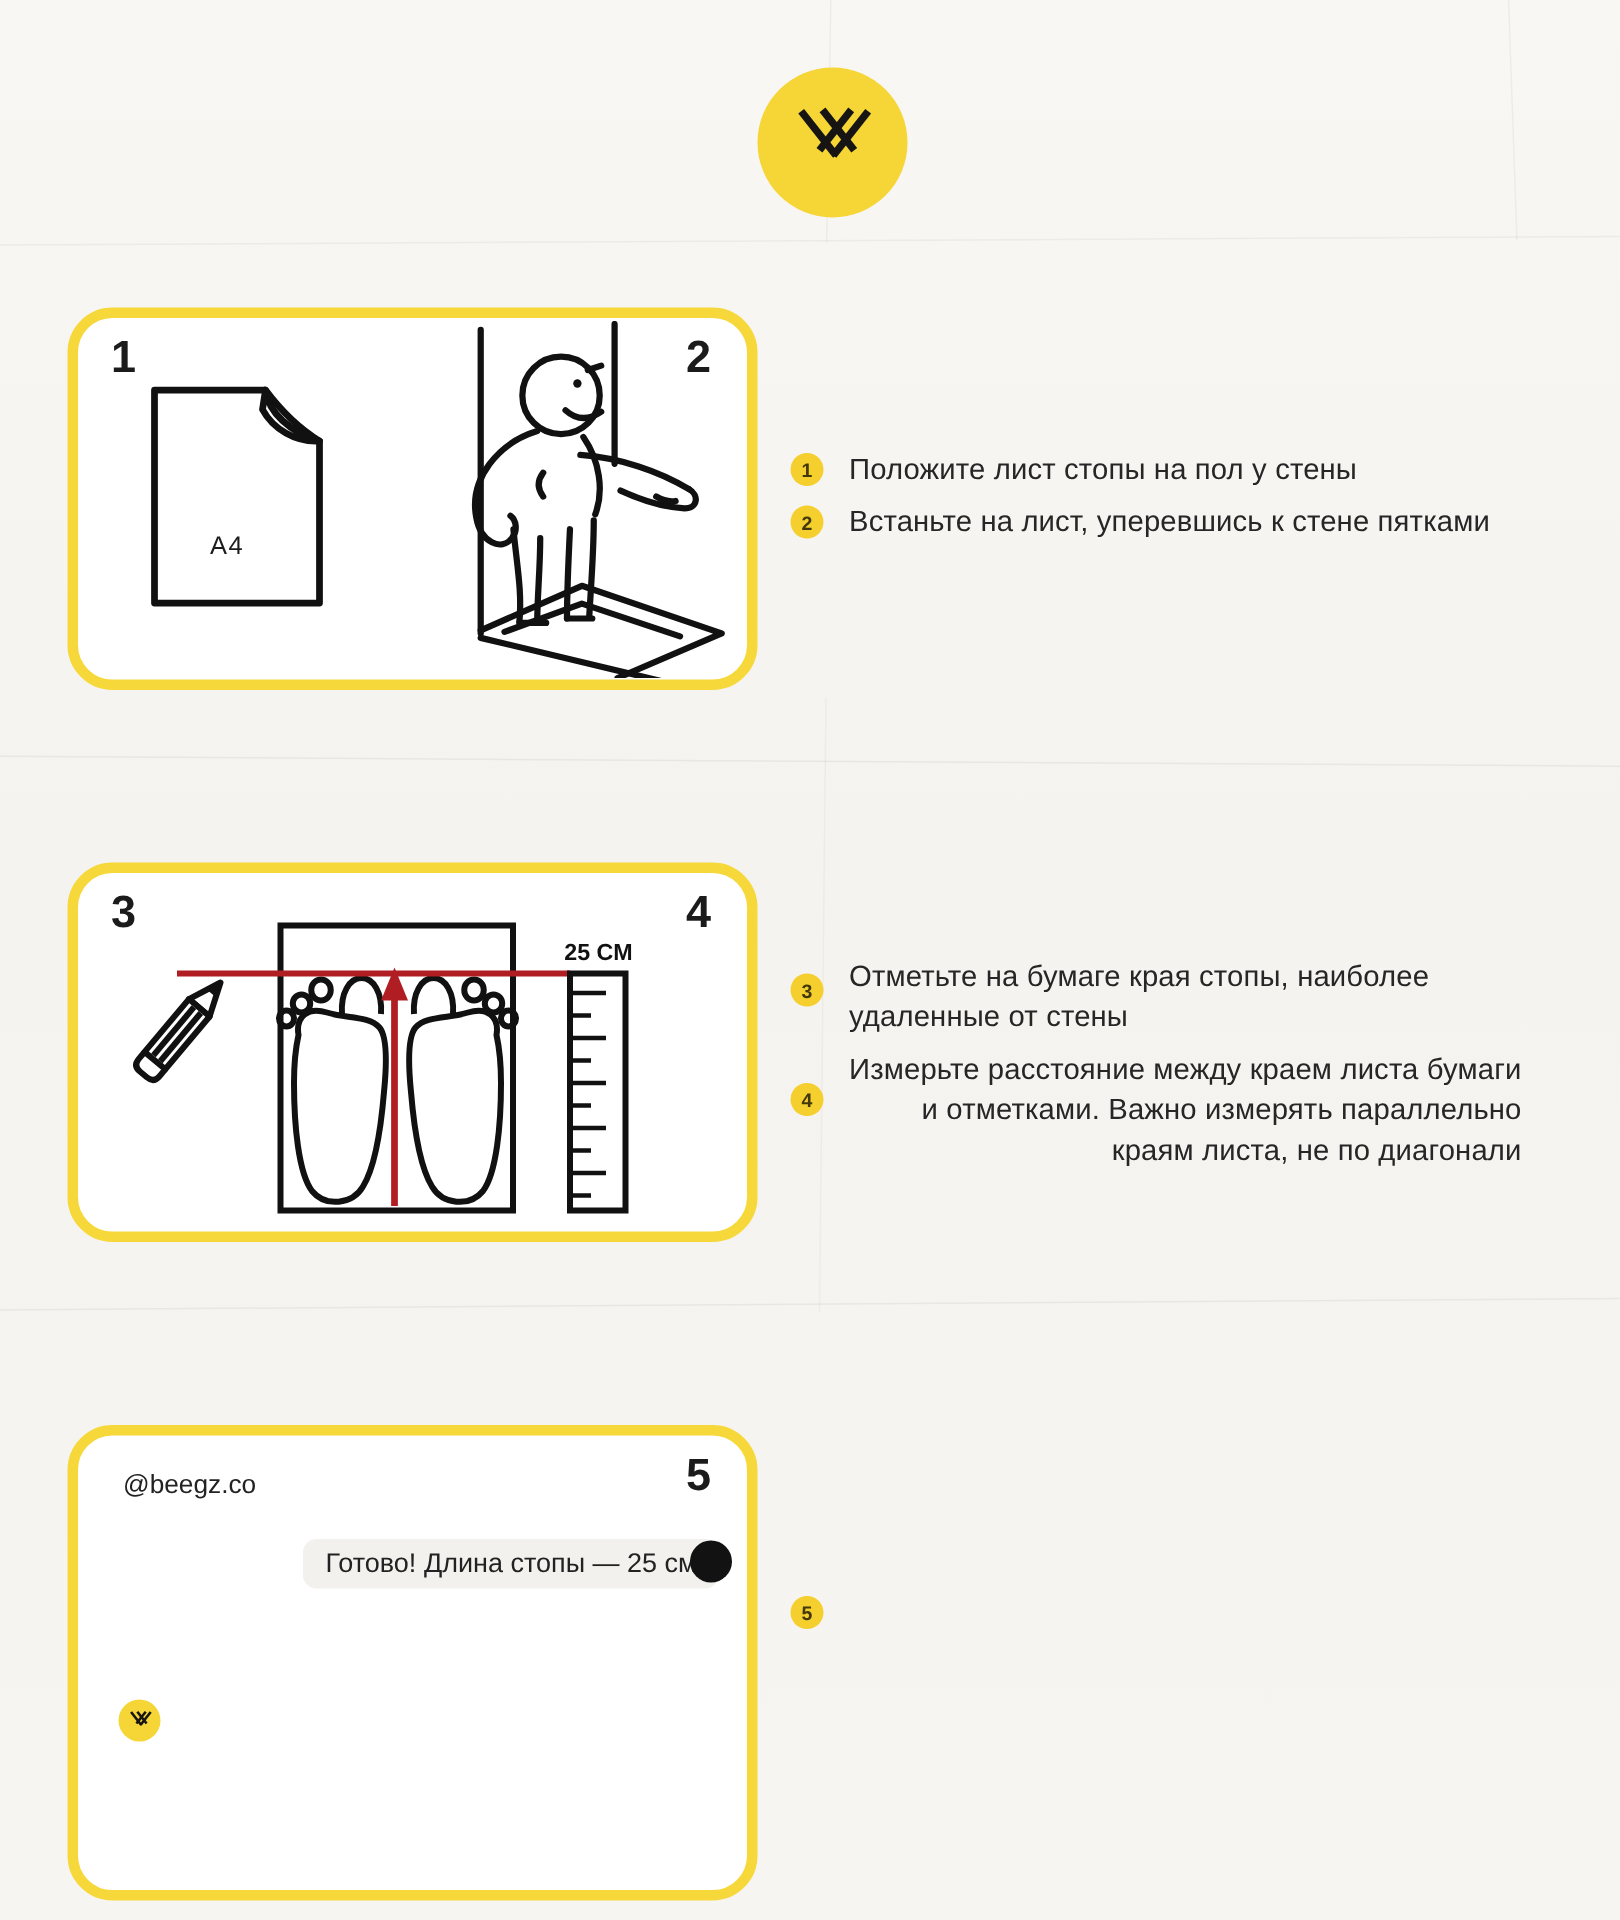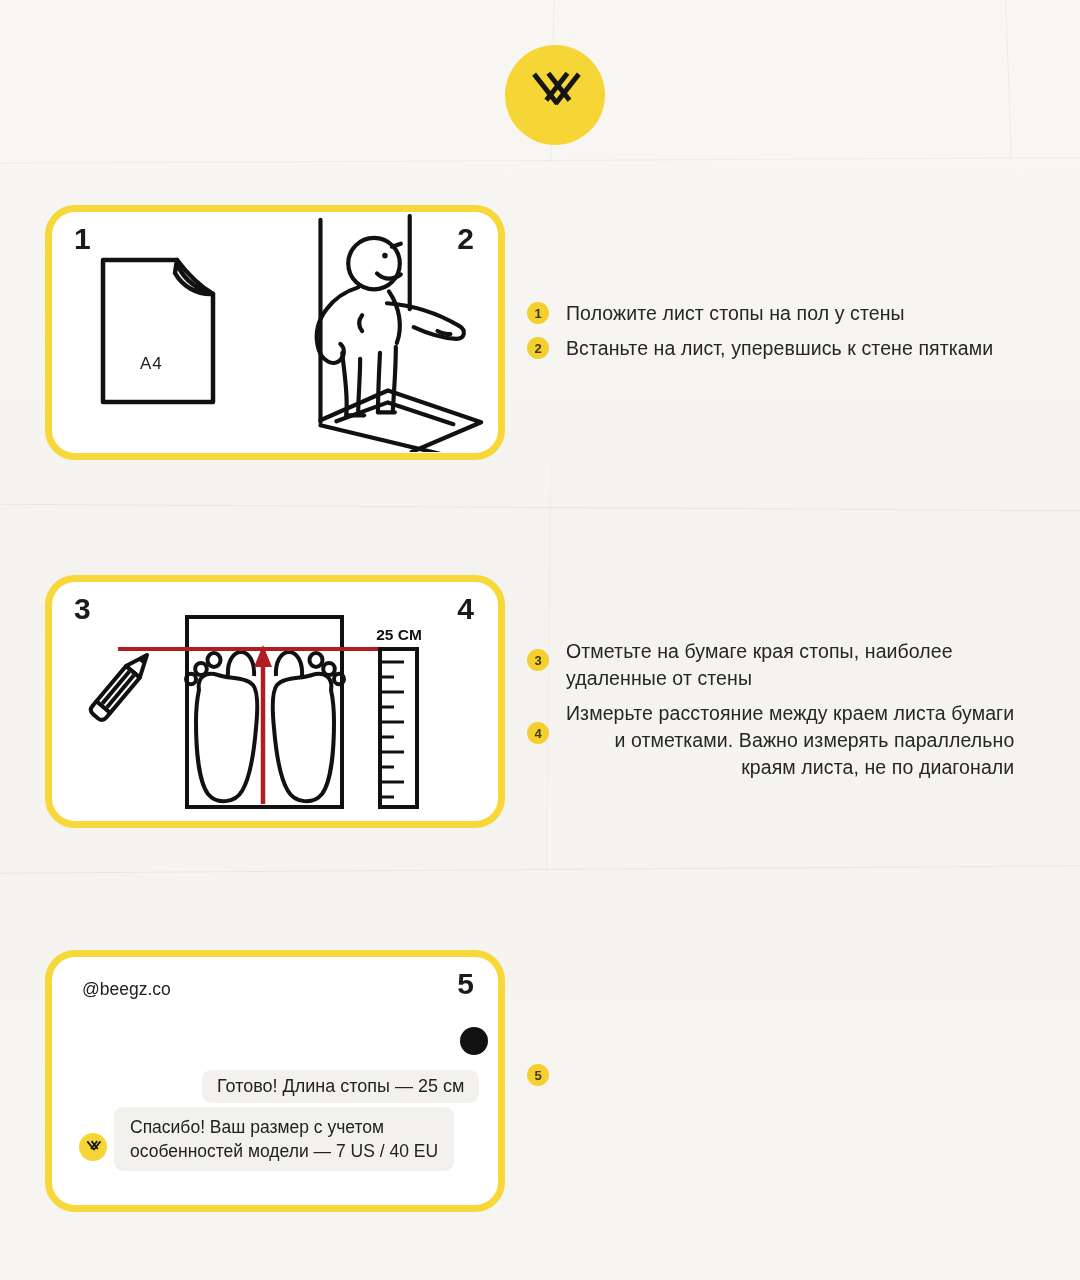--- a/index.html
+++ b/index.html
@@ -27,21 +27,21 @@
       font-size:13px;font-weight:700;color:#42380a;}
   .step-text{position:absolute;left:566px;font-size:19.5px;font-weight:500;color:#262626;
       line-height:27px;white-space:pre-line;letter-spacing:.1px;}
 
   
   .a4-label{position:absolute;font-size:17px;font-weight:500;color:#1d1d1d;letter-spacing:1px;}
 
   
   .handle{position:absolute;left:30px;top:22px;font-size:17.5px;color:#222;}
   .bubble{position:absolute;background:#f2f1ee;border-radius:9px;color:#222;white-space:pre-line;}
-  .bubble.out{left:150px;top:69px;padding:6px 15px;font-size:18px;line-height:21px;margin-top:44px;}
+  .bubble.out{left:150px;top:69px;padding:6px 15px;font-size:18px;line-height:21px;}
   .bubble.in{left:62px;top:150px;padding:8px 16px;font-size:17.5px;line-height:24px;}
   .avatar{position:absolute;border-radius:50%;}
   .avatar.black{left:408px;top:70px;width:28px;height:28px;background:#121212;}
   .avatar.brand{left:27px;top:176px;width:28px;height:28px;background:#f5d636;
       display:flex;align-items:center;justify-content:center;}
   .heart{color:#deddd8;font-size:20px;}
   svg{display:block;}
 </style>
 </head>
 <body>
@@ -176,29 +176,27 @@
     </div>
   <div class="step-text" style="top:638px;">Отметьте на бумаге края стопы, наиболее
 удаленные от стены</div>
   <div class="badge" style="left:527px;top:722px;">
       <span>4</span>
     </div>
   <div class="step-text" style="top:700px;text-align:right;">Измерьте расстояние между краем листа бумаги
 и отметками. Важно измерять параллельно
 краям листа, не по диагонали</div>
 
-  <div class="panel" style="top:950px;height:262px;">
+  <div class="panel" style="top:950px;height:317px;">
     <div class="handle">@beegz.co</div>
     <div class="panel-num num-tr">5</div>
 
     <div class="bubble out">Готово! Длина стопы — 25 см</div>
     <div class="avatar black"></div>
 
-    <div class="bubble in">Спасибо! Ваш размер с учетом
-особенностей модели — 7 US / 40 EU</div>
     <div class="avatar brand">
       <svg width="17" height="17" viewBox="0 0 200 200">
         <g stroke="#171513" stroke-width="20" fill="none">
           <path d="M28,28 L108,130"></path>
             <path d="M182,28 L102,130"></path>
           <path d="M77,25 L150,118"></path>
             <path d="M143,25 L70,118"></path>
         </g>
       </svg>
     </div>

